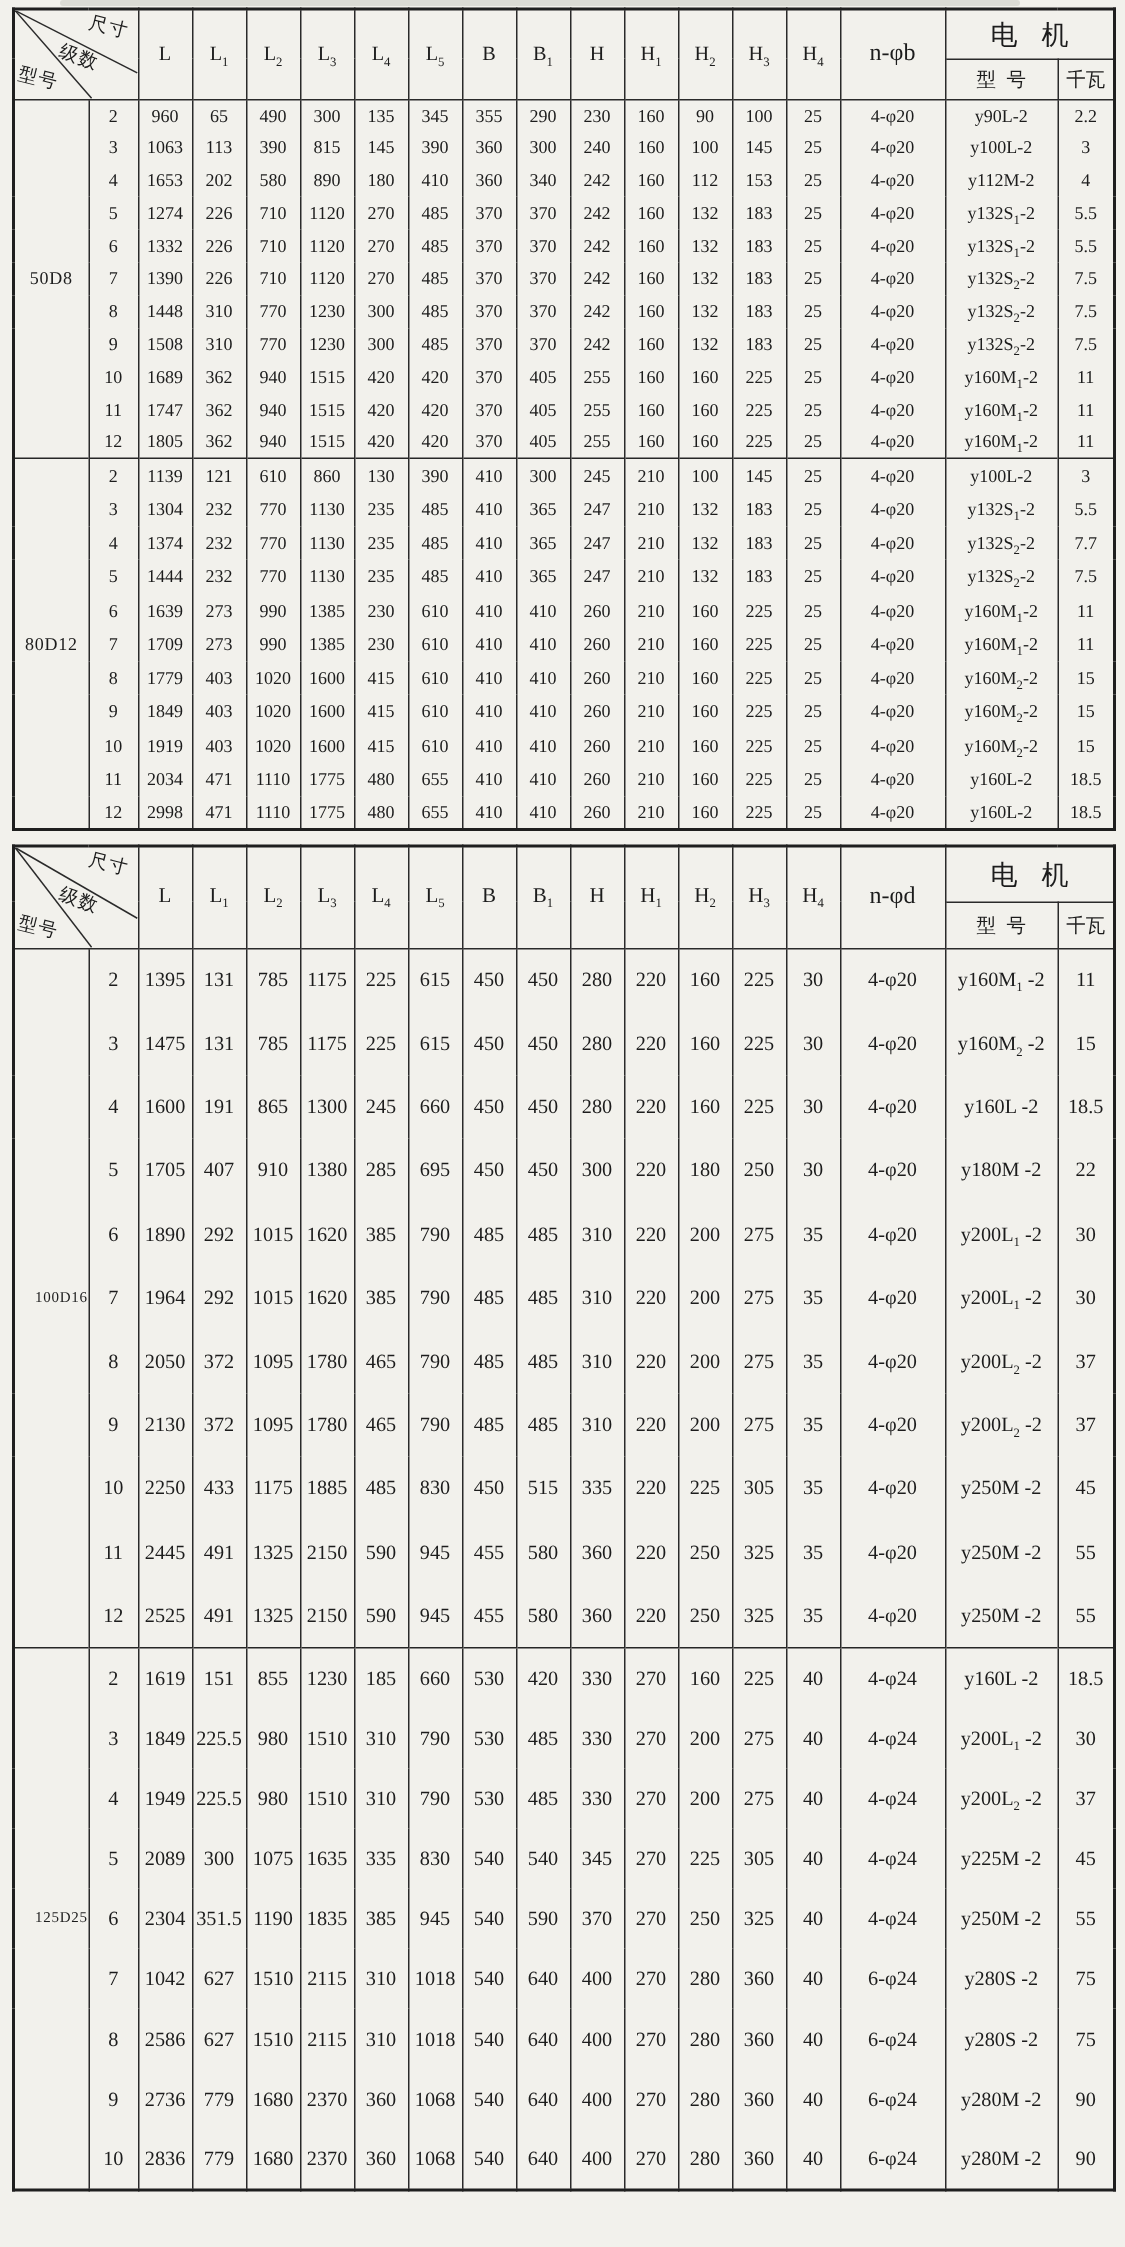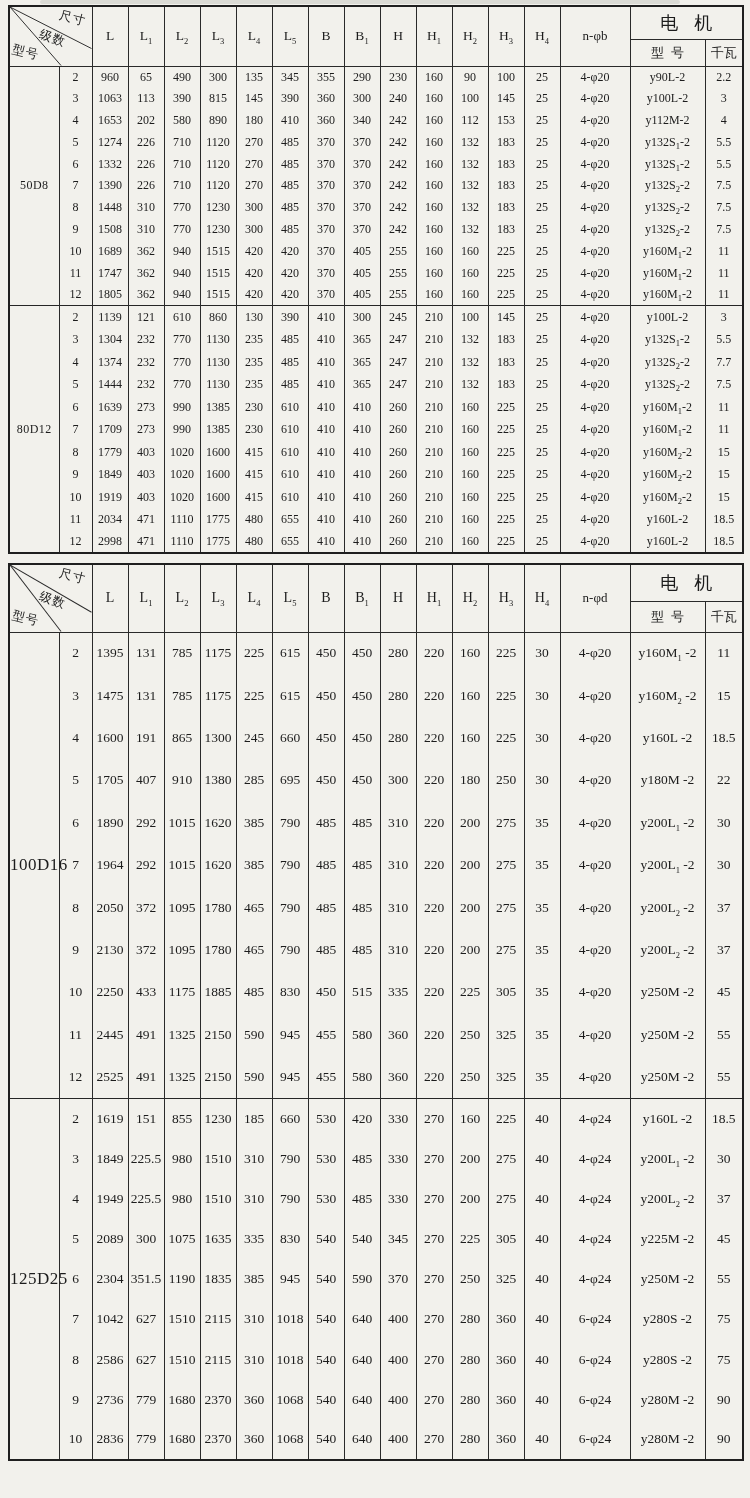--- a/index.html
+++ b/index.html
@@ -22,30 +22,30 @@
   .t2 tbody.s1 tr{height:42.4px;} .t2 tbody.s2 tr{height:40.2px;}
   .t1 tbody td{font-size:12px;}
   .t2 tbody td{font-size:13.5px;}
   .dim-h{font-size:13.5px;text-align:center;}
   .t2 .dim-h{font-size:14px;}
   sub{font-size:8.5px;line-height:0;}
   .cjk{font-family:"Liberation Sans", sans-serif;}
   .motor-group{font-size:18px;letter-spacing:16px;text-indent:16px;text-align:center;}
   .sub-model{font-size:13px;letter-spacing:7px;text-indent:7px;text-align:center;}
   .sub-kw{font-size:13px;text-align:center;}
-  .holes-h{font-size:13px;text-align:center;}
+  .holes-h{font-size:16px;text-align:center;}
   .corner{position:relative;padding:0;}
   .corner-box{position:absolute;inset:0;overflow:hidden;}
   .corner-box svg{position:absolute;inset:0;width:100%;height:100%;}
   .corner-lbl{position:absolute;font-size:12.5px;white-space:nowrap;letter-spacing:1px;}
   .lbl-size{right:6px;top:3px;transform:rotate(14deg);}
   .lbl-stages{left:29px;top:40%;transform:rotate(20deg);}
   .lbl-model{left:2px;bottom:5px;transform:rotate(14deg);}
   .model-cell{font-size:12.5px;letter-spacing:.5px;}
-  .t2 .model-cell{font-size:17px;}
+  .t2 .model-cell{font-size:10px;text-align:right;}
   .stage-cell{font-size:inherit;}
 </style>
 </head>
 <body>
 
 <div id="page">
   <div id="scan-smudge"></div>
   <div id="table-host-1">
       <table class="spec-table t1">
         <colgroup>

